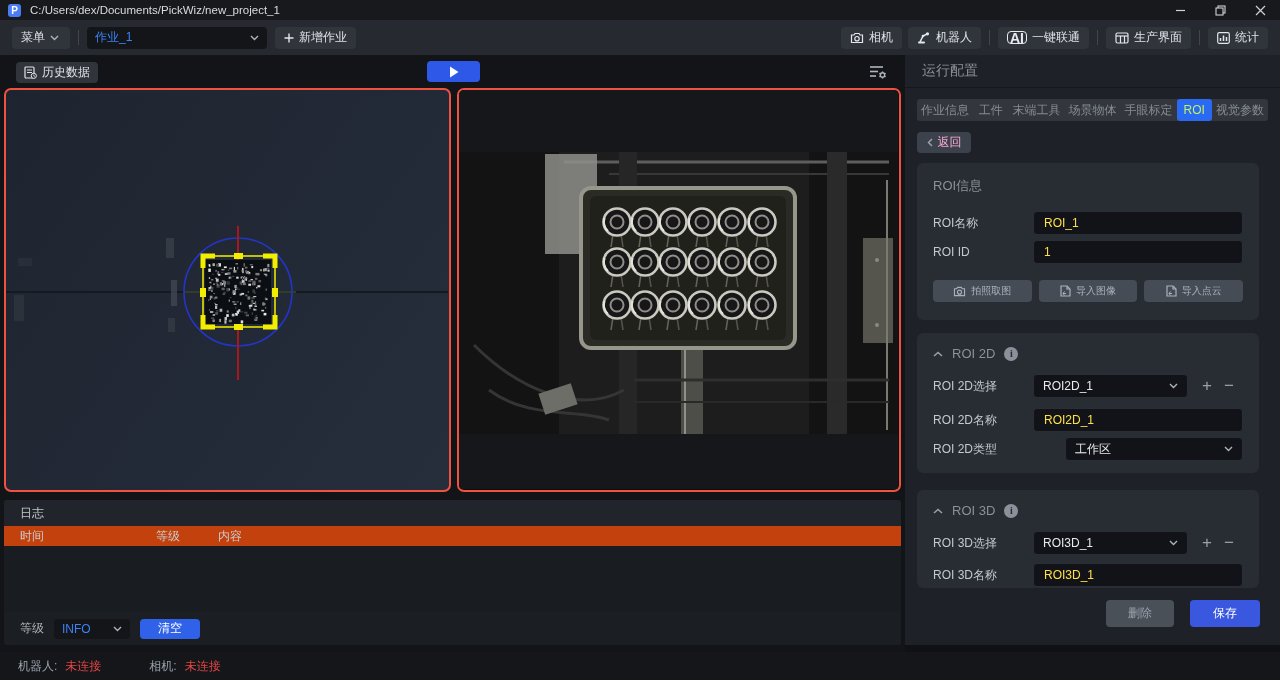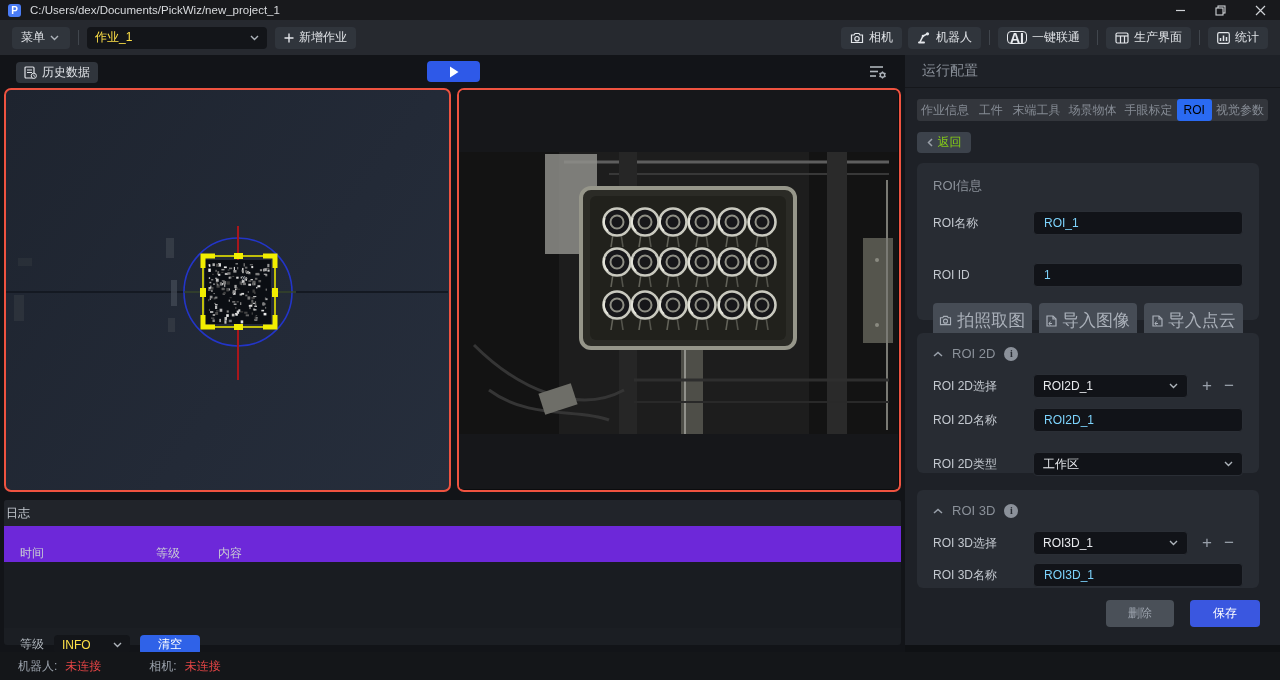--- a/index.html
+++ b/index.html
@@ -11,42 +11,42 @@
   .titlebar { position:absolute; left:0; top:0; width:1280px; height:20px; background:#18191c; display:flex; align-items:center; }
   .logo { width:13px; height:13px; margin-left:8px; border-radius:3px; background:#4a7cf5; color:#fff; font-weight:bold; font-size:10px; display:flex; align-items:center; justify-content:center; }
   .title-path { margin-left:9px; font-size:11.5px; color:#d8dadd; }
   .win-controls { position:absolute; right:0; top:0; height:20px; display:flex; }
   .win-btn { width:40px; height:20px; display:flex; align-items:center; justify-content:center; color:#cfd2d6; }
 
   
   .toolbar { position:absolute; left:0; top:20px; width:1280px; height:35px; background:#26292f; display:flex; align-items:center; }
   .tb-btn { height:22px; background:#30353c; border-radius:4px; display:flex; align-items:center; padding:0 9px; gap:5px; color:#dfe2e6; cursor:pointer; }
   .tb-sep { width:1px; height:15px; background:#41464d; margin:0 8px; }
-  .select { height:22px; background:#131519; border-radius:4px; display:flex; align-items:center; padding:0 8px; color:#fde047; }
+  .select { height:22px; background:#131519; border-radius:4px; display:flex; align-items:center; padding:0 8px; color:#3b82f6; }
   .select .sel-text { flex:1; }
   .chev { flex:none; }
   .toolbar-right { margin-left:auto; display:flex; align-items:center; margin-right:12px; }
 
   
   .left-col { position:absolute; left:0; top:55px; width:905px; height:597px; background:#121418; }
   .viewer-bar { position:absolute; left:0; top:0; width:905px; height:35px; display:flex; align-items:center; }
   .history-btn { margin-left:16px; height:21px; background:#30353c; border-radius:4px; display:flex; align-items:center; gap:5px; padding:0 8px; color:#dfe2e6; }
   .play-btn { position:absolute; left:427px; top:6px; width:53px; height:21px; background:#2e59e8; border-radius:4px; display:flex; align-items:center; justify-content:center; cursor:pointer; }
   .filterset-btn { position:absolute; right:15px; top:6px; width:24px; height:21px; display:flex; align-items:center; justify-content:center; }
 
   
   .viewport { position:absolute; top:33px; height:404px; border:2.5px solid #ef5340; border-radius:7px; overflow:hidden; }
   .vp-left  { left:4px;  width:447px; background:linear-gradient(125deg,#1e242f 0%,#232a37 60%,#262e3c 100%); }
   .vp-right { left:457px; width:444px; background:#0b0c0e; }
   .viewport svg { display:block; }
 
   
   .log-panel { position:absolute; left:4px; top:445px; width:897px; height:145px; background:#1b1e23; border-radius:3px; }
-  .log-title-row { height:26px; background:#21242a; display:flex; align-items:center; padding-left:2px; color:#c3c8cf; border-radius:3px 3px 0 0; }
-  .log-header-row { height:36px; background:#6d28d9; display:flex; align-items:flex-end; color:#c9cdd3; }
+  .log-title-row { height:26px; background:#21242a; display:flex; align-items:center; padding-left:16px; color:#c3c8cf; border-radius:3px 3px 0 0; }
+  .log-header-row { height:20px; background:#c2410c; display:flex; align-items:center; color:#c9cdd3; }
   .log-header-row .col-time { margin-left:16px; width:136px; }
   .log-header-row .col-level { width:62px; }
   .log-body { height:66px; background:#191c21; }
   .log-controls { height:33px; display:flex; align-items:center; position:relative; }
   .level-label { margin-left:16px; color:#aeb4bb; }
   .level-select { margin-left:10px; width:76px; height:20px; }
   .clear-btn { margin-left:10px; width:60px; height:20px; background:#2f62e8; color:#fff; border:none; border-radius:4px; font-size:12px; cursor:pointer; }
   .search-box { position:absolute; left:593px; width:295px; height:22px; background:#0e1013; border-radius:4px; display:flex; align-items:center; padding:0 8px; gap:6px; }
   .search-box input { flex:1; background:transparent; border:none; outline:none; color:#c9cdd3; font-size:12px; }
   .search-box input::placeholder { color:#565c64; }
@@ -55,36 +55,36 @@
   
   .statusbar { position:absolute; left:0; top:652px; width:1280px; height:28px; background:#141619; display:flex; align-items:center; }
   .status-label { color:#9aa1ab; }
   .status-val { color:#e64545; margin-left:8px; }
 
   
   .right-panel { position:absolute; left:905px; top:55px; width:375px; height:590px; background:#1e2127; }
   .rp-title { height:33px; display:flex; align-items:center; padding-left:17px; color:#8b919a; font-size:14px; border-bottom:1px solid #15171b; }
   .rp-tabs { position:absolute; left:12px; top:44px; width:351px; height:22px; background:#33363c; border-radius:3px; display:flex; align-items:center; }
   .rp-tab { flex:1; height:22px; display:flex; align-items:center; justify-content:center; color:#858b94; font-size:12px; cursor:pointer; white-space:nowrap; padding:0 4px; }
-  .rp-tab.active { background:#2a6af2; color:#000000; border-radius:3px; }
-  .back-btn { position:absolute; left:12px; top:77px; width:54px; height:21px; background:#3c424b; border-radius:4px; display:flex; align-items:center; justify-content:center; gap:5px; color:#84cc16; cursor:pointer; }
+  .rp-tab.active { background:#2a6af2; color:#bef264; border-radius:3px; }
+  .back-btn { position:absolute; left:12px; top:77px; width:54px; height:21px; background:#3c424b; border-radius:4px; display:flex; align-items:center; justify-content:center; gap:5px; color:#f9a8d4; cursor:pointer; }
 
   .card { position:absolute; left:12px; width:342px; background:#282c33; border-radius:6px; padding:0 16px; }
   .card-roi-info { top:108px; height:157px; }
   .card-roi2d { top:278px; height:140px; }
   .card-roi3d { top:435px; height:98px; overflow:hidden; }
   .card-title { color:#8b919a; font-size:13px; }
   .card-head { display:flex; align-items:center; gap:9px; }
   .frow { display:flex; align-items:center; }
   .frow .flabel { width:100px; color:#c3c8cf; flex:none; }
-  .finput { flex:1; height:24px; background:#111318; border:1px solid #2a2e35; border-radius:4px; color:#7dd3fc; font-size:12px; padding:0 10px; outline:none; min-width:0; }
+  .finput { flex:1; height:24px; background:#111318; border:1px solid #2a2e35; border-radius:4px; color:#fde047; font-size:12px; padding:0 10px; outline:none; min-width:0; }
   .fselect { flex:1; height:24px; background:#111318; border:1px solid #2a2e35; border-radius:4px; display:flex; align-items:center; padding:0 9px; color:#e8eaee; cursor:pointer; min-width:0; }
   .pm-btn { width:22px; height:22px; display:flex; align-items:center; justify-content:center; color:#9aa1ab; font-size:17px; cursor:pointer; flex:none; }
   .roi-btns { display:flex; gap:7px; }
-  .gray-btn { flex:1; height:35px; background:#464c55; border:none; border-radius:4px; color:#aab0b9; font-size:17px; display:flex; align-items:center; justify-content:center; gap:5px; cursor:pointer; }
+  .gray-btn { flex:1; height:22px; background:#464c55; border:none; border-radius:4px; color:#aab0b9; font-size:10px; display:flex; align-items:center; justify-content:center; gap:5px; cursor:pointer; }
   .info-icon { width:14px; height:14px; border-radius:50%; background:#8b919a; color:#282c33; font-size:10px; font-weight:bold; display:flex; align-items:center; justify-content:center; font-family:"Liberation Serif",serif; }
   .bottom-btns { position:absolute; right:20px; top:545px; display:flex; gap:16px; }
   .delete-btn { width:68px; height:27px; background:#4a5058; border:none; border-radius:4px; color:#9ba2ac; font-size:12px; cursor:pointer; }
   .save-btn { width:70px; height:27px; background:#3a57e0; border:none; border-radius:4px; color:#fff; font-size:12px; cursor:pointer; }
   .ai-badge { border:1.5px solid #e8eaee; border-radius:4px; font-size:14px; font-weight:bold; padding:0 2px; height:13px; display:flex; align-items:center; color:#e8eaee; }
 </style>
 </head>
 <body>
 
 <div id="app">
@@ -583,21 +583,21 @@
     </div>
 
     <div class="card card-roi-info">
       <div class="card-head" style="margin-top:14px;">
         <span class="card-title">ROI信息</span>
       </div>
       <div class="frow" style="margin-top:16px;">
         <span class="flabel">ROI名称</span>
         <input class="finput" value="ROI_1" style="">
       </div>
-      <div class="frow" style="margin-top:28px;">
+      <div class="frow" style="margin-top:5px;">
         <span class="flabel">ROI ID</span>
         <input class="finput" value="1" style="">
       </div>
       <div class="roi-btns" style="margin-top:16px;">
         <button class="gray-btn">
           <svg width="13" height="11" viewBox="0 0 14 12">
               <path d="M1.5,3 h2.5 l1-1.5 h4 l1,1.5 h2.5 v7.5 h-11 z" fill="none" stroke="#aab0b9" stroke-width="1.2"></path>
               <circle cx="7" cy="6.7" r="2.2" fill="none" stroke="#aab0b9" stroke-width="1.2"></circle>
             </svg>
           <span>拍照取图</span>
@@ -637,21 +637,21 @@
               <polyline points="1,1 4.5,4.5 8,1" fill="none" stroke="#aeb4bb" stroke-width="1.4"></polyline>
             </svg>
         </div>
         <span class="pm-btn" style="margin-left:8px;">+</span>
         <span class="pm-btn">−</span>
       </div>
       <div class="frow" style="margin-top:10px;">
         <span class="flabel">ROI 2D名称</span>
         <input class="finput" value="ROI2D_1" style="">
       </div>
-      <div class="frow" style="margin-top:20px;">
+      <div class="frow" style="margin-top:5px;gap:32px;">
         <span class="flabel">ROI 2D类型</span>
         <div class="fselect">
           <span class="sel-text" style="flex:1;">工作区</span>
           <svg class="chev" width="9" height="6" viewBox="0 0 9 6">
               <polyline points="1,1 4.5,4.5 8,1" fill="none" stroke="#aeb4bb" stroke-width="1.4"></polyline>
             </svg>
         </div>
       </div>
     </div>
 

